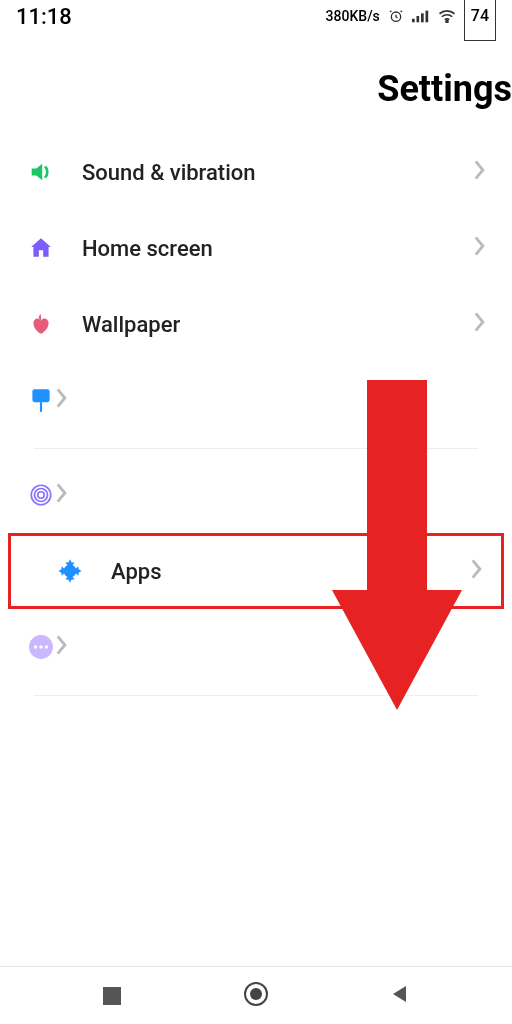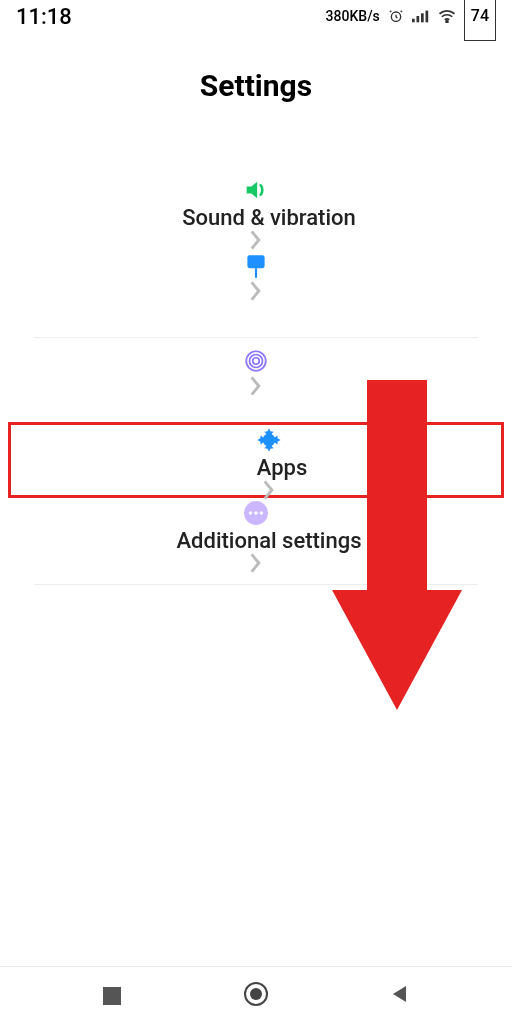--- a/index.html
+++ b/index.html
@@ -27,35 +27,34 @@
     .status-right svg { display: block; }
     .battery-pill {
       border: 1.5px solid #333;
       border-radius: 0;
       padding: 16px 6px;
       font-size: 16px;
       line-height: 16px;
     }
     
     .page-title {
-      text-align: center;
-      font-size: 30px;
+      text-align: right;
+      font-size: 36px;
       font-weight: 700;
       margin-top: 36px;
-      margin-bottom: 72px;
+      margin-bottom: 24px;
     }
     
     .list { padding: 0 8px; }
     .row {
       display: flex;
       align-items: center;
       height: 76px;
       padding: 0 18px;
       position: relative;
-      flex-direction: column;
     }
     .row .icon {
       width: 30px;
       height: 30px;
       display: flex;
       align-items: center;
       justify-content: center;
       flex-shrink: 0;
     }
     .row .label {
@@ -148,21 +147,48 @@
     </span>
     <span class="label">Sound &amp; vibration</span>
     <span class="chevron">
       <svg width="12" height="20" viewBox="0 0 8 14" fill="none" stroke="#bbb" stroke-width="2">
           <path d="M1 1l5 6-5 6"></path>
         </svg>
     </span>
   </div>
 
 
-
+  <div class="row">
+    <span class="icon">
+      <svg width="26" height="26" viewBox="0 0 24 24">
+          <path fill="#7b5cff" d="M12 3 3 11h2v9h5v-6h4v6h5v-9h2z"></path>
+        </svg>
+    </span>
+    <span class="label">Home screen</span>
+    <span class="chevron">
+      <svg width="12" height="20" viewBox="0 0 8 14" fill="none" stroke="#bbb" stroke-width="2">
+          <path d="M1 1l5 6-5 6"></path>
+        </svg>
+    </span>
+  </div>
+
+  <div class="row">
+    <span class="icon">
+      <svg width="26" height="26" viewBox="0 0 24 24">
+          <path fill="#e85a7a" d="M12 21c-4-2-7-6-7-10 0-2 2-4 4-4 1 0 2 .6 3 2 1-1.4 2-2 3-2 2 0 4 2 4 4 0 4-3 8-7 10z"></path>
+          <path fill="#e85a7a" d="M12 3c-.7 2 .7 4 0 6-1-1-2-2-2-3s1-3 2-3z"></path>
+        </svg>
+    </span>
+    <span class="label">Wallpaper</span>
+    <span class="chevron">
+      <svg width="12" height="20" viewBox="0 0 8 14" fill="none" stroke="#bbb" stroke-width="2">
+          <path d="M1 1l5 6-5 6"></path>
+        </svg>
+    </span>
+  </div>
 
   <div class="row">
     <span class="icon">
       <svg width="26" height="28" viewBox="0 0 24 26">
           <rect x="4" y="3" width="16" height="12" rx="2" fill="#1e90ff"></rect>
           <rect x="11" y="15" width="2" height="9" fill="#1e90ff"></rect>
         </svg>
     </span>
     <span class="chevron">
       <svg width="12" height="20" viewBox="0 0 8 14" fill="none" stroke="#bbb" stroke-width="2">
@@ -206,21 +232,20 @@
 
   <div class="row">
     <span class="icon">
       <svg width="26" height="26" viewBox="0 0 24 24">
           <circle cx="12" cy="12" r="11" fill="#cbb7ff"></circle>
           <circle cx="7" cy="12" r="1.6" fill="#fff"></circle>
           <circle cx="12" cy="12" r="1.6" fill="#fff"></circle>
           <circle cx="17" cy="12" r="1.6" fill="#fff"></circle>
         </svg>
     </span>
-    <span class="label">Additional settings</span>
     <span class="chevron">
       <svg width="12" height="20" viewBox="0 0 8 14" fill="none" stroke="#bbb" stroke-width="2">
           <path d="M1 1l5 6-5 6"></path>
         </svg>
     </span>
   </div>
 
   <div class="divider"></div>
 </div>
 

